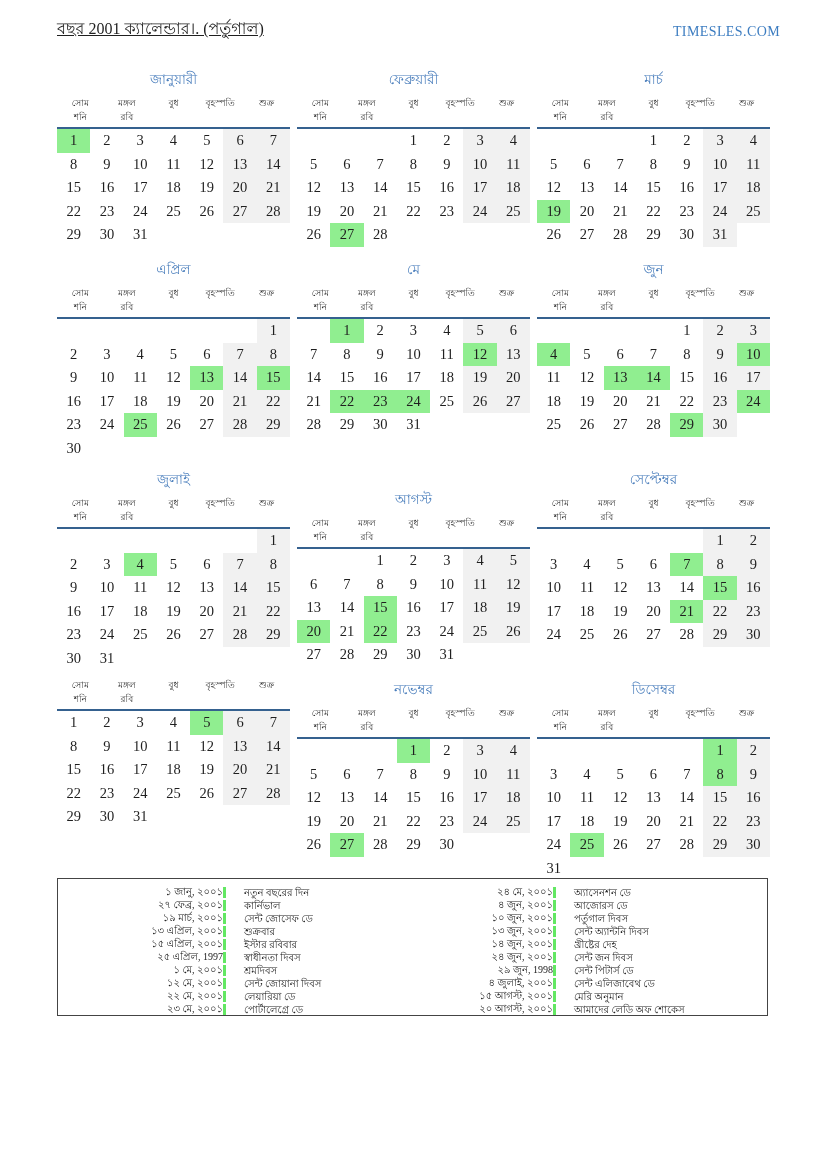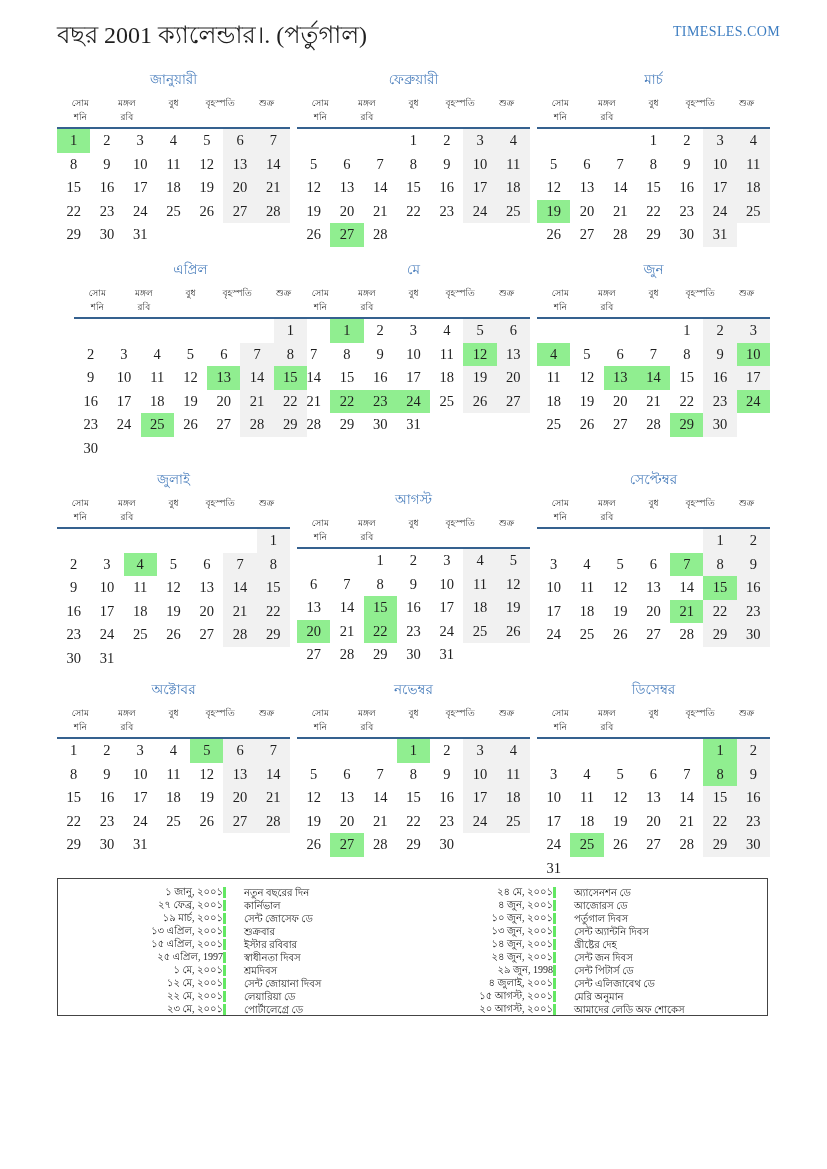--- a/index.html
+++ b/index.html
@@ -11,22 +11,23 @@
     --bar:#63e763;
     --ink:#222222;
   }
   html,body{margin:0;padding:0;}
   body{
     width:827px;height:1169px;position:relative;background:#ffffff;
     font-family:"Liberation Serif", serif;color:var(--ink);
     overflow:hidden;
   }
   .page-title{
-    position:absolute;left:57px;top:16px;font-size:24px;color:#1f1f1f;
+    position:absolute;left:57px;top:16px;font-size:16px;color:#1f1f1f;
     white-space:nowrap;
+    text-decoration:underline;
   }
   .brand-link{
     position:absolute;right:47px;top:24px;font-size:14px;color:var(--brand);
     letter-spacing:.4px;text-decoration:none;white-space:nowrap;
   }
   #months{position:absolute;left:57px;top:0;width:713px;height:870px;}
   .month{position:absolute;width:233px;}
   .mtitle{
     height:28px;line-height:24px;text-align:center;
     font-size:13.5px;color:var(--accent);
@@ -208,21 +209,21 @@
         <div class="cell weekend">25</div>
         <div class="cell">26</div>
         <div class="cell">27</div>
         <div class="cell">28</div>
         <div class="cell">29</div>
         <div class="cell">30</div>
         <div class="cell weekend">31</div>
         <div class="cell"></div>
       </div>
     </div>
-    <div class="month" style="left: 0px; top: 258px; margin-left: 17px;">
+    <div class="month" style="left: 0px; top: 258px;">
       <div class="mtitle">এপ্রিল</div>
       <div class="wdays">
         <div class="wd">সোম</div>
         <div class="wd">মঙ্গল</div>
         <div class="wd">বুধ</div>
         <div class="wd">বৃহস্পতি</div>
         <div class="wd">শুক্র</div>
         <div class="wd">শনি</div>
         <div class="wd">রবি</div>
       </div>
@@ -517,21 +518,20 @@
         <div class="cell">24</div>
         <div class="cell">25</div>
         <div class="cell">26</div>
         <div class="cell">27</div>
         <div class="cell">28</div>
         <div class="cell weekend">29</div>
         <div class="cell weekend">30</div>
       </div>
     </div>
     <div class="month" style="left: 0px; top: 678px;">
-      <div class="mtitle">অক্টোবর</div>
       <div class="wdays">
         <div class="wd">সোম</div>
         <div class="wd">মঙ্গল</div>
         <div class="wd">বুধ</div>
         <div class="wd">বৃহস্পতি</div>
         <div class="wd">শুক্র</div>
         <div class="wd">শনি</div>
         <div class="wd">রবি</div>
       </div>
       <div class="days">

